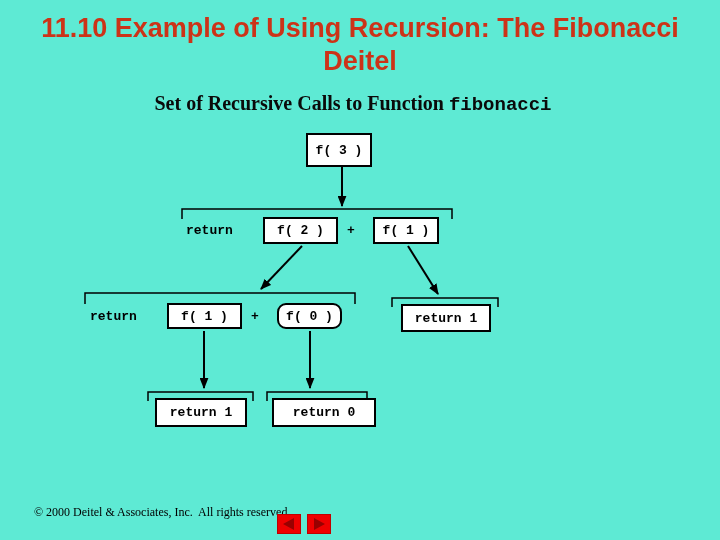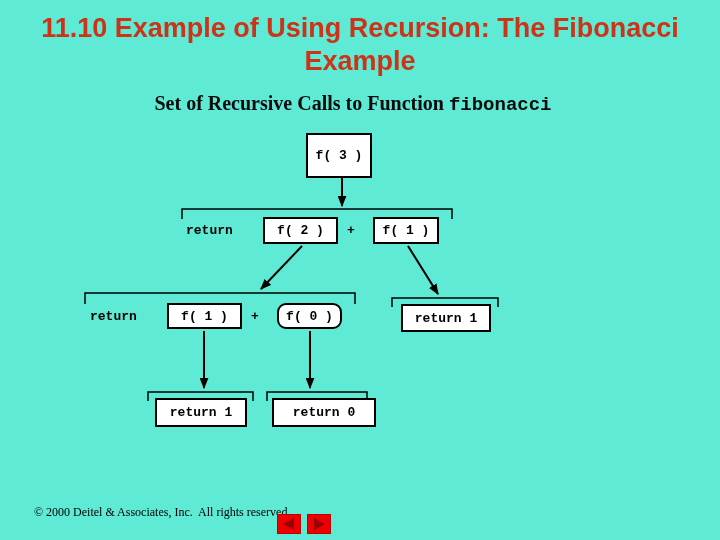--- a/index.html
+++ b/index.html
@@ -93,21 +93,21 @@
   #nav-prev { left: 277px; top: 514px; }
   #nav-next { left: 307px; top: 514px; }
 </style>
 </head>
 <body>
 
 <div class="slide">
 
   <div class="title">
     <div>11.10 Example of Using Recursion: The Fibonacci</div>
-    <div>Example</div>
+    <div>Deitel</div>
   </div>
 
   <div class="subtitle"><span>Set of Recursive Calls to Function </span><span class="code">fibonacci</span></div>
 
   <svg class="overlay" width="720" height="540" viewBox="0 0 720 540">
     <defs>
       <marker id="arrowhead" viewBox="0 0 10 8" refX="9" refY="4" markerWidth="11" markerHeight="9" orient="auto" markerUnits="userSpaceOnUse">
         <path d="M0,0 L10,4 L0,8 z" fill="#000"></path>
       </marker>
     </defs>
@@ -118,21 +118,21 @@
     <polyline class="bracket" points="148,401 148,392 253,392 253,401"></polyline>
     <polyline class="bracket" points="267,401 267,392 367,392 367,401"></polyline>
 
     <line class="arrow" x1="342" y1="163" x2="342" y2="206"></line>
     <line class="arrow" x1="302" y1="246" x2="261" y2="289"></line>
     <line class="arrow" x1="408" y1="246" x2="438" y2="294"></line>
     <line class="arrow" x1="204" y1="331" x2="204" y2="388"></line>
     <line class="arrow" x1="310" y1="331" x2="310" y2="388"></line>
   </svg>
 
-  <div class="dbox" style="left:306px; top:133px; width:66px; height:45px;text-align:right;">f( 3 )</div>
+  <div class="dbox" style="left:306px; top:133px; width:66px; height:34px;text-align:right;">f( 3 )</div>
 
   <div class="dlabel" style="left:186px; top:217px; height:27px;">return</div>
   <div class="dbox" style="left:263px; top:217px; width:75px; height:27px;">f( 2 )</div>
   <div class="dlabel" style="left:345px; top:217px; width:12px; height:27px; justify-content:center;">+</div>
   <div class="dbox" style="left:373px; top:217px; width:66px; height:27px;">f( 1 )</div>
 
   <div class="dlabel" style="left:90px; top:303px; height:26px;">return</div>
   <div class="dbox" style="left:167px; top:303px; width:75px; height:26px;">f( 1 )</div>
   <div class="dlabel" style="left:249px; top:303px; width:12px; height:26px; justify-content:center;">+</div>
   <div class="dbox" style="left:277px; top:303px; width:65px; height:26px;border-radius:9px;">f( 0 )</div>

